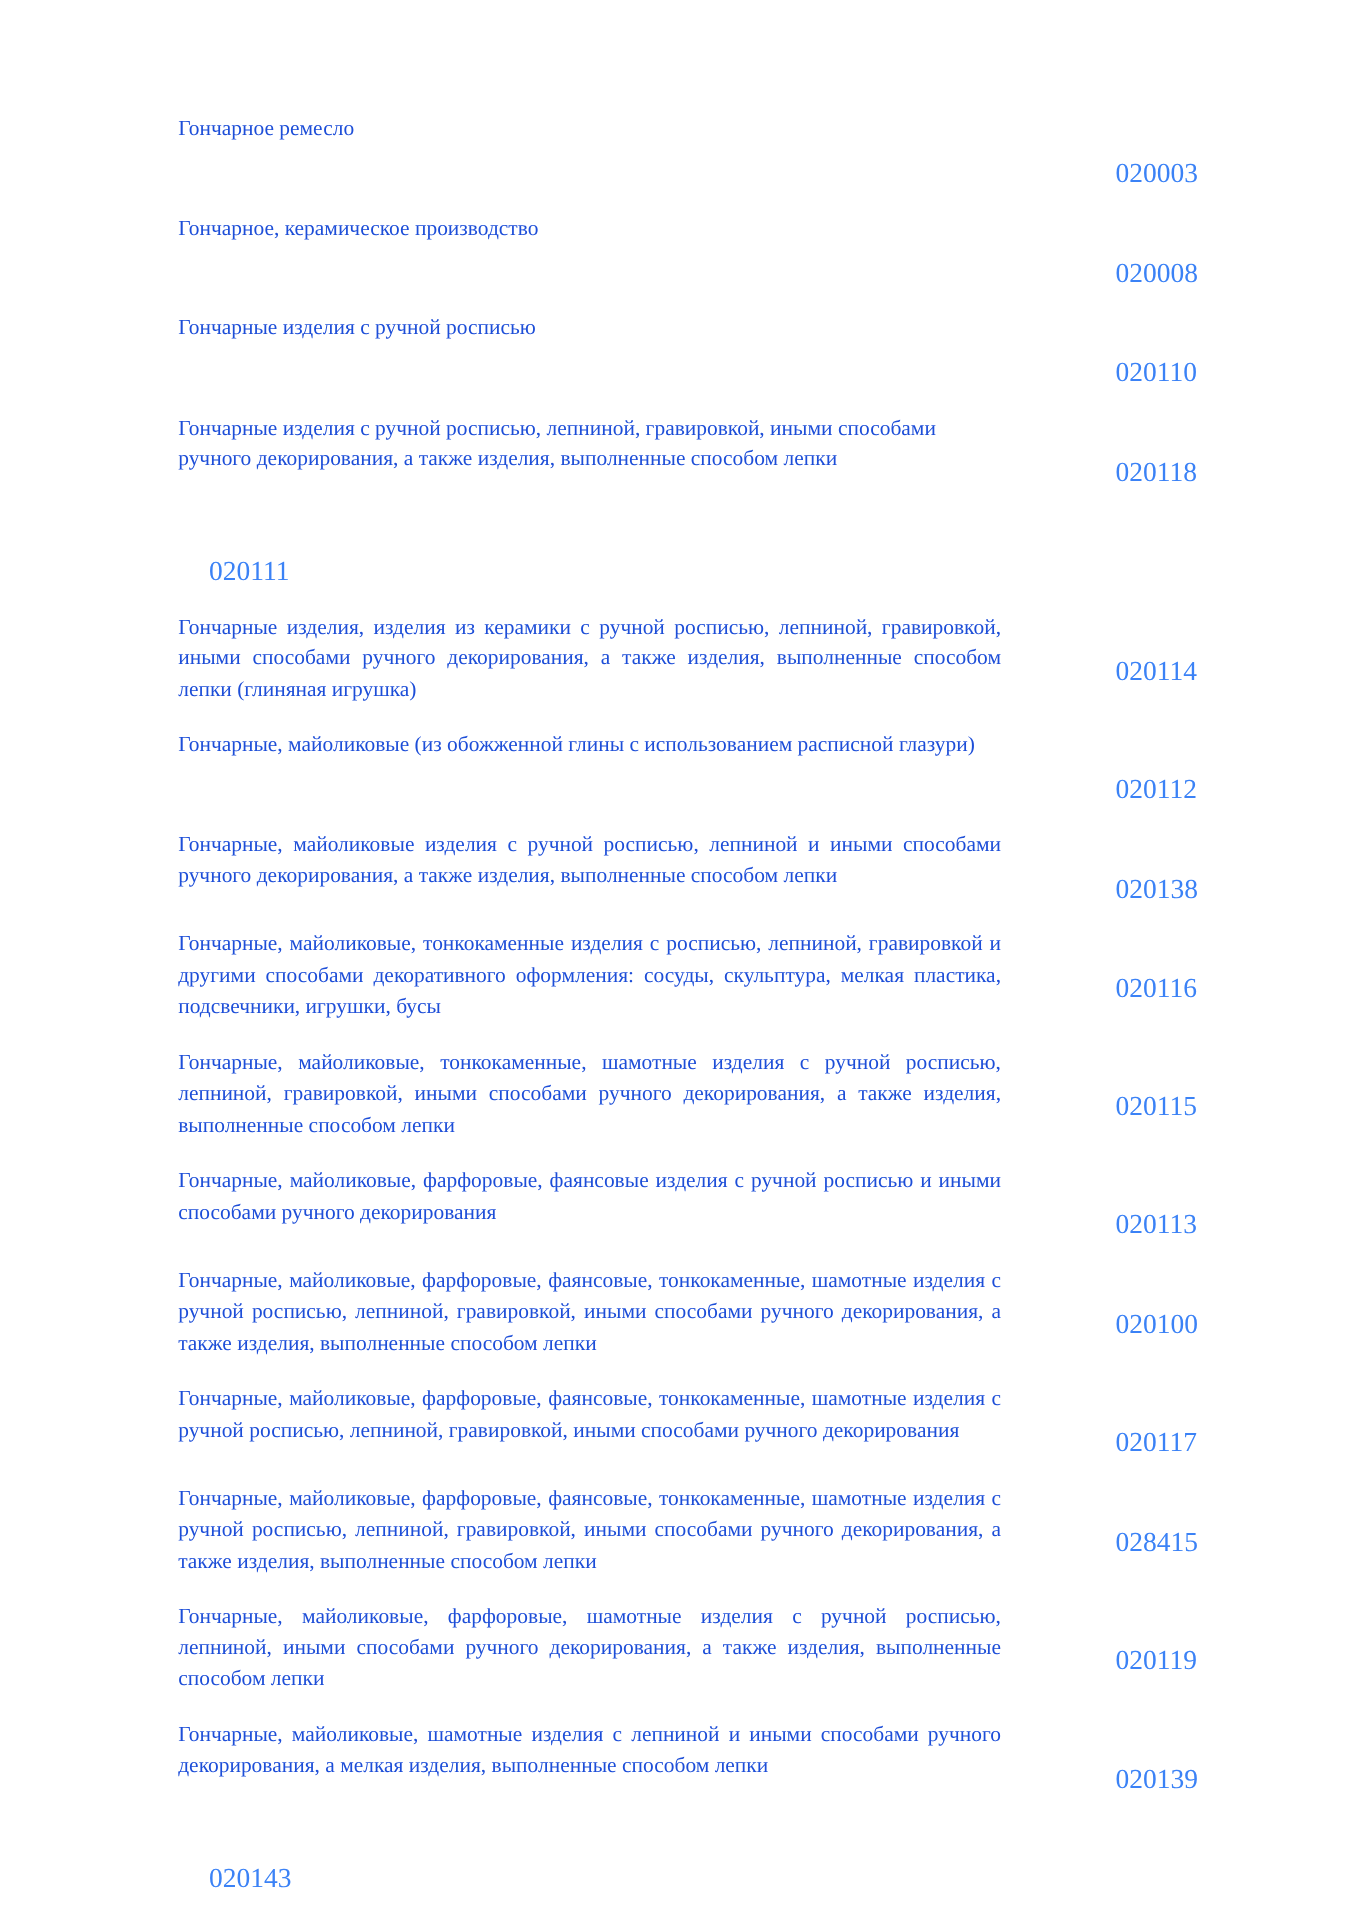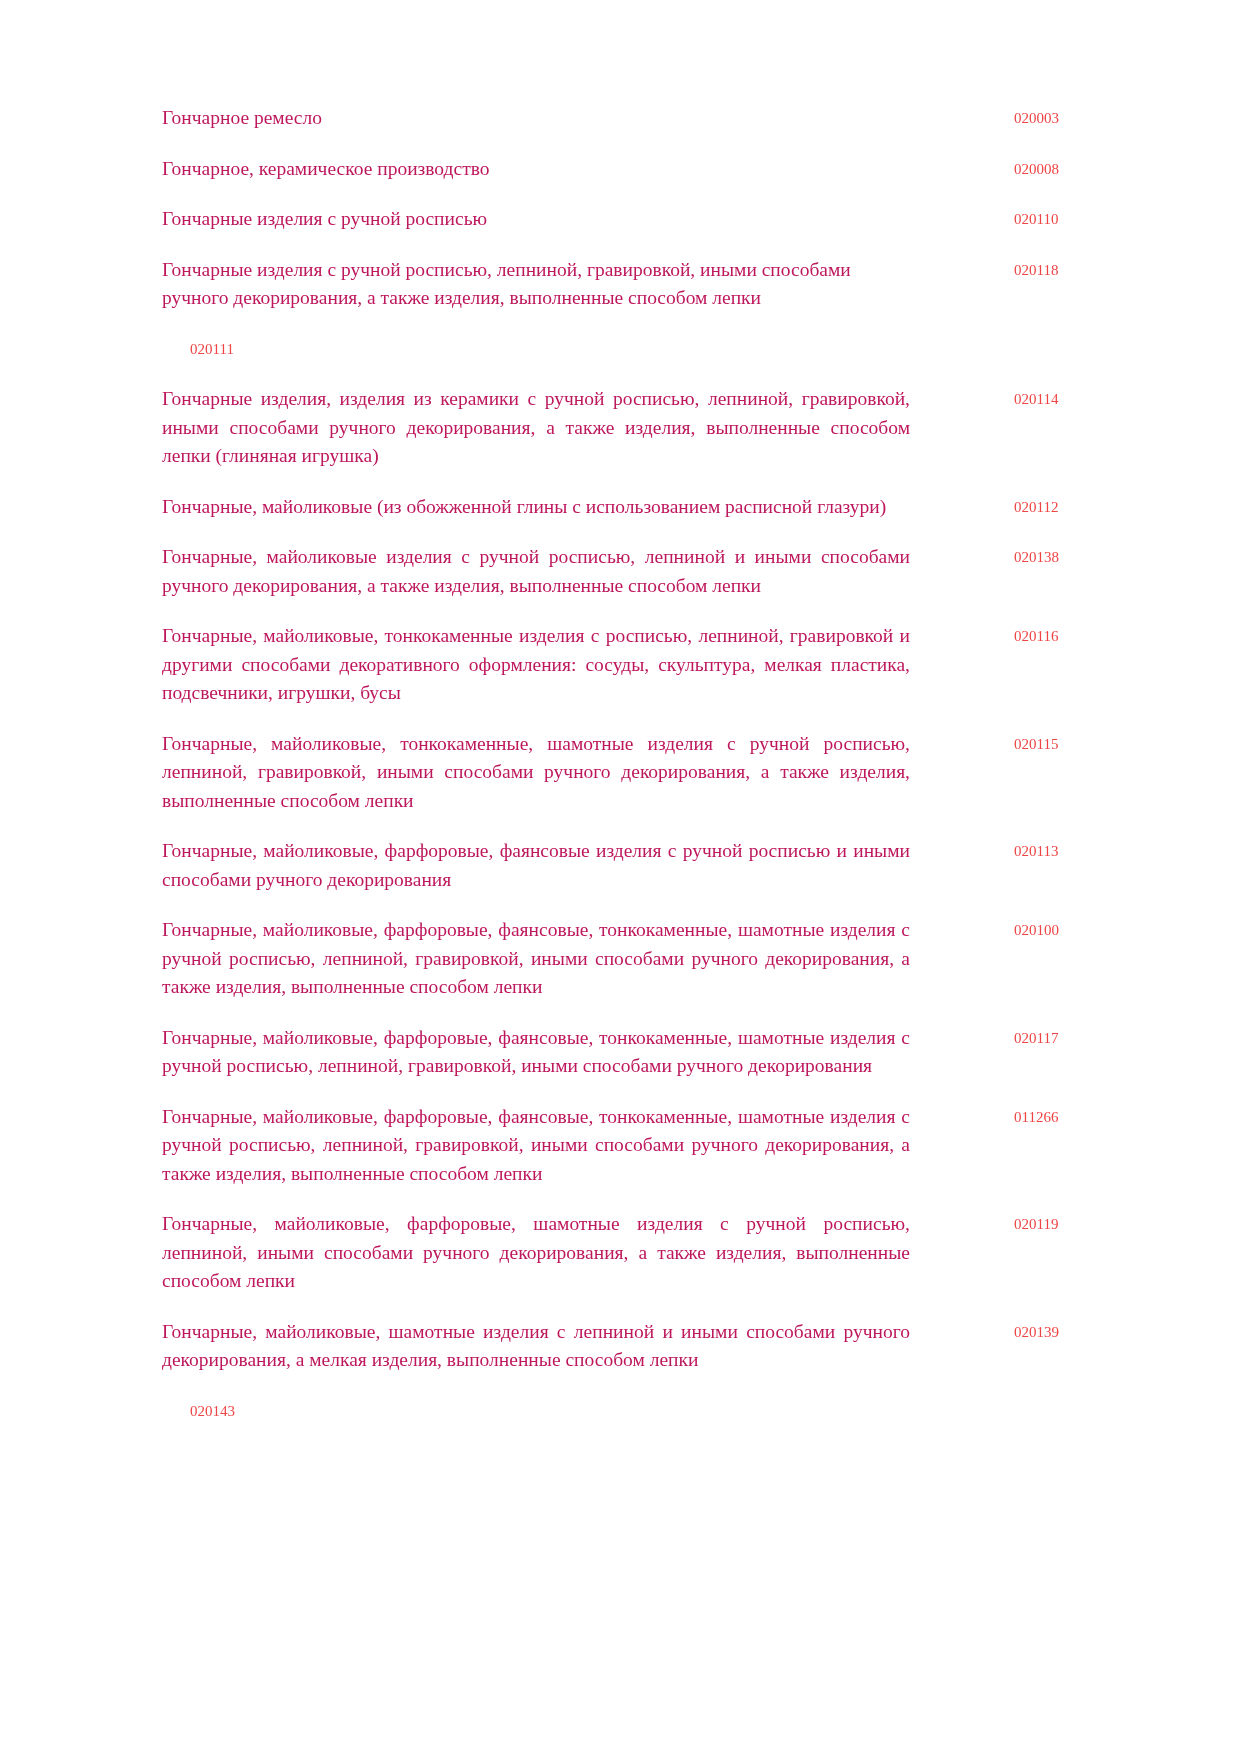--- a/index.html
+++ b/index.html
@@ -36,35 +36,36 @@
     margin-bottom: 22px;
   }
 
   .entry-text {
     flex: 0 0 748px;
     width: 748px;
     font-size: 19.5px;
     line-height: 28.5px;
     text-align: justify;
     text-justify: inter-word;
-    color: #be185d;
+    color: #1d4ed8;
     hyphens: none;
     word-spacing: normal;
   }
 
   
   .entry-code {
     flex: 0 0 auto;
     margin-left: 28px;
-    font-size: 15px;
+    font-size: 25px;
     line-height: 28.5px;
-    color: #ef4444;
+    color: #3b82f6;
     white-space: nowrap;
     text-align: left;
     min-width: 76px;
+    margin-top: 40px;
   }
 
   .no-justify > .entry-text {
     text-align: left;
   }
 </style>
 </head>
 <body>
 
 <div class="page">
@@ -115,21 +116,21 @@
       <div class="entry">
         <div class="entry-text">Гончарные, майоликовые, фарфоровые, фаянсовые, тонкокаменные, шамотные изделия с ручной росписью, лепниной, гравировкой, иными способами ручного декорирования, а также изделия, выполненные способом лепки</div>
         <div class="entry-code">020100</div>
       </div>
       <div class="entry">
         <div class="entry-text">Гончарные, майоликовые, фарфоровые, фаянсовые, тонкокаменные, шамотные изделия с ручной росписью, лепниной, гравировкой, иными способами ручного декорирования</div>
         <div class="entry-code">020117</div>
       </div>
       <div class="entry">
         <div class="entry-text">Гончарные, майоликовые, фарфоровые, фаянсовые, тонкокаменные, шамотные изделия с ручной росписью, лепниной, гравировкой, иными способами ручного декорирования, а также изделия, выполненные способом лепки</div>
-        <div class="entry-code">011266</div>
+        <div class="entry-code">028415</div>
       </div>
       <div class="entry">
         <div class="entry-text">Гончарные, майоликовые, фарфоровые, шамотные изделия с ручной росписью, лепниной, иными способами ручного декорирования, а также изделия, выполненные способом лепки</div>
         <div class="entry-code">020119</div>
       </div>
       <div class="entry">
         <div class="entry-text">Гончарные, майоликовые, шамотные изделия с лепниной и иными способами ручного декорирования, а мелкая изделия, выполненные способом лепки</div>
         <div class="entry-code">020139</div>
       </div>
       <div class="entry">

